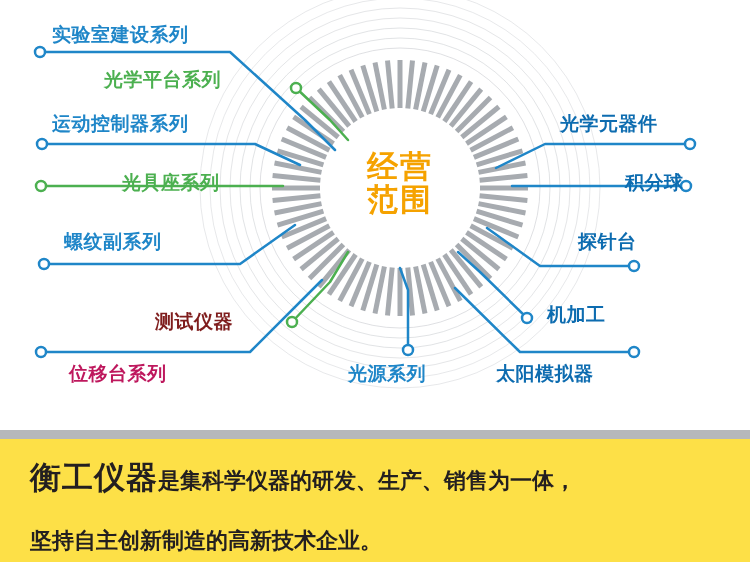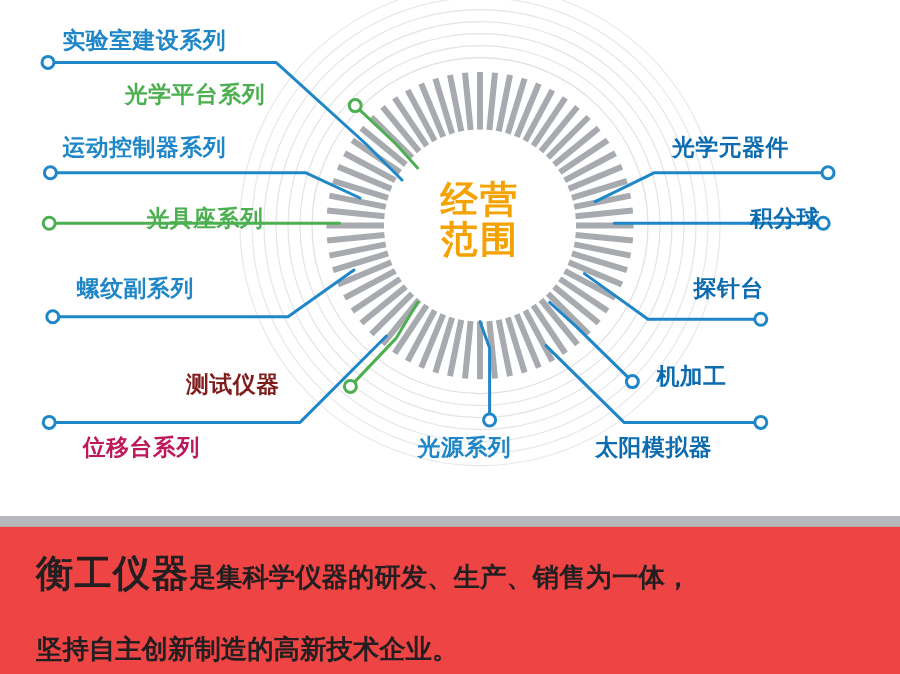--- a/index.html
+++ b/index.html
@@ -52,21 +52,21 @@
     line-height: 1.08;
     letter-spacing: 2px;
   }
   
   #caption-band {
     position: absolute;
     left: 0;
     top: 430px;
     width: 750px;
     height: 132px;
-    background: #ef4444;
+    background: #fde047;
     box-sizing: border-box;
   }
   #band-divider {
     position: absolute;
     left: 0;
     top: 0;
     width: 750px;
     height: 9px;
     background: #b6b8bb;
   }

